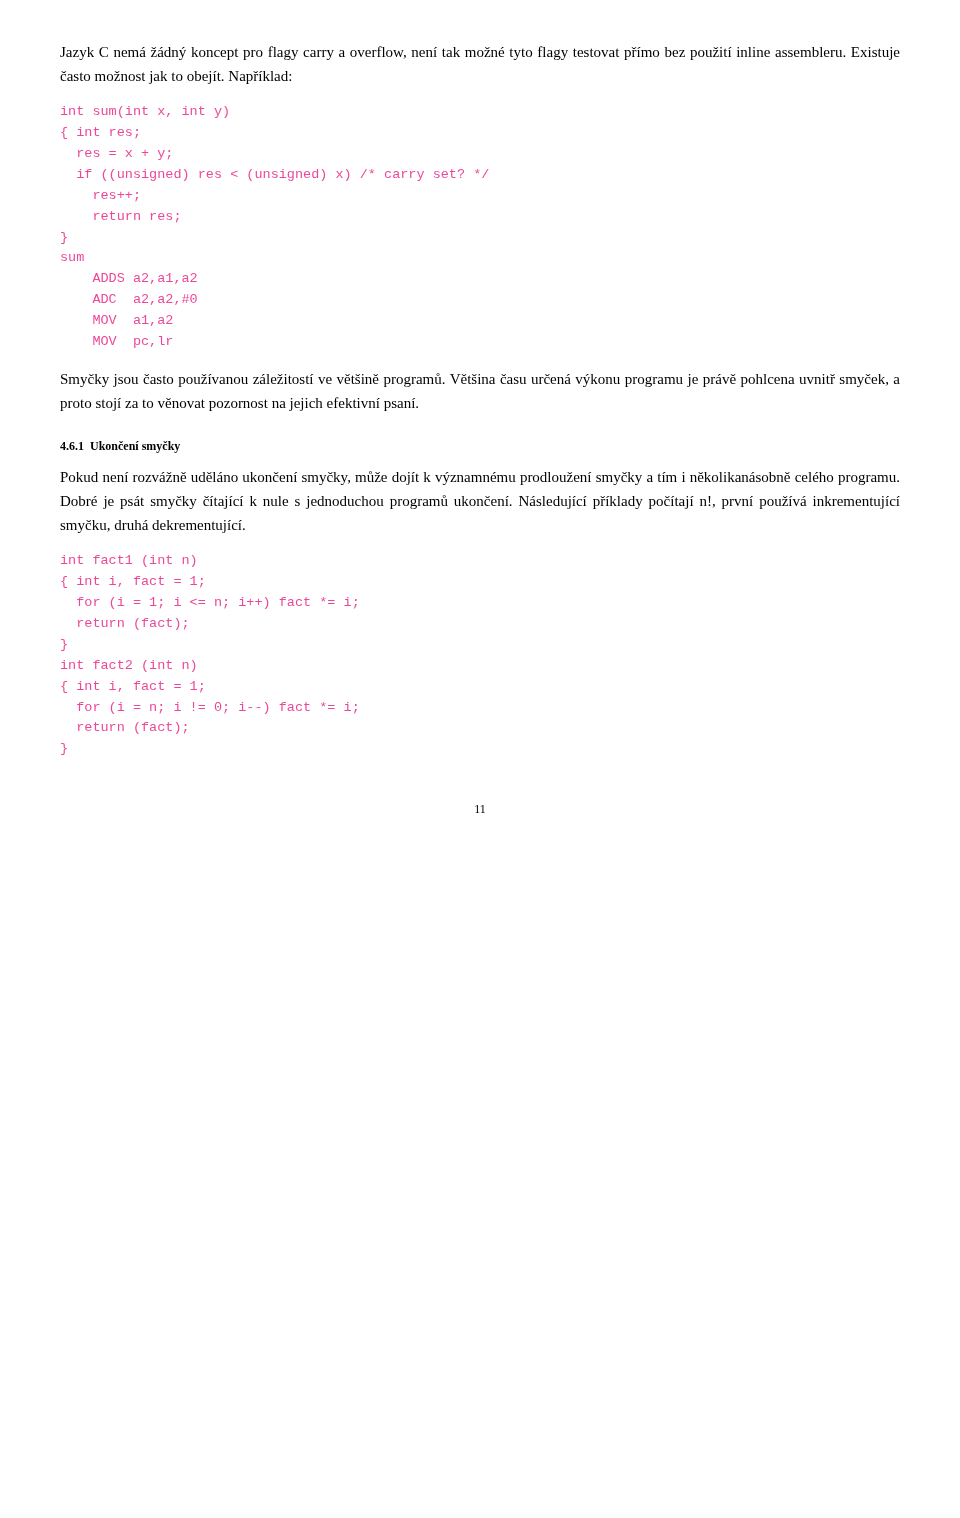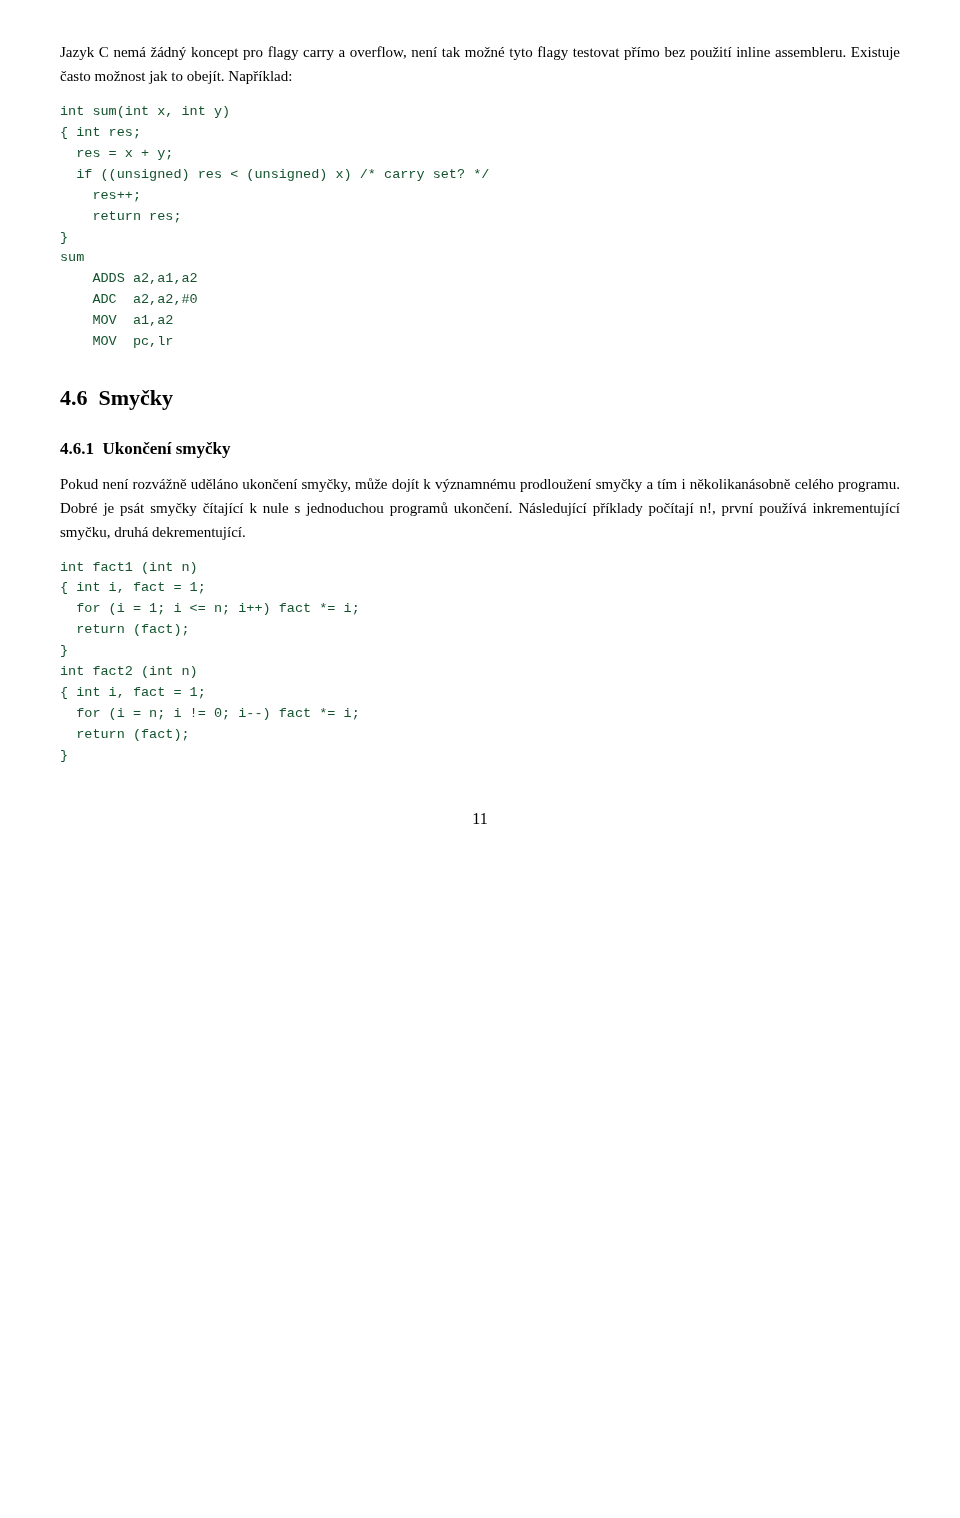--- a/index.html
+++ b/index.html
@@ -29,41 +29,41 @@
       text-align: justify;
       line-height: 1.6;
     }
 
     .code-block {
       font-family: "Courier New", Courier, monospace;
       font-size: 13.5px;
       line-height: 1.55;
       margin: 14px 0 14px 0;
       white-space: pre;
-      color: #14532d;
+      color: #ec4899;
     }
 
     .section-heading {
       font-size: 22px;
       font-weight: bold;
       margin: 28px 0 10px 0;
       font-family: "Times New Roman", Times, serif;
     }
 
     .subsection-heading {
-      font-size: 17px;
+      font-size: 12px;
       font-weight: bold;
       margin: 22px 0 10px 0;
       font-family: "Times New Roman", Times, serif;
     }
 
     .page-number {
       text-align: center;
       margin-top: 40px;
-      font-size: 16px;
+      font-size: 12px;
     }
   </style>
 </head>
 <body>
 
 <div class="page-content">
 
   <p>Jazyk C nemá žádný koncept pro flagy carry a overflow, není tak možné tyto flagy testovat přímo bez použití inline assembleru. Existuje často možnost jak to obejít. Například:</p>
 
   <div class="code-block">int sum(int x, int y)
@@ -72,24 +72,22 @@
   if ((unsigned) res &lt; (unsigned) x) /* carry set? */
     res++;
     return res;
 }
 sum
     ADDS a2,a1,a2
     ADC  a2,a2,#0
     MOV  a1,a2
     MOV  pc,lr</div>
 
-  <div class="section-heading">
-    <span>4.6</span>&nbsp;&nbsp;<span>Smyčky</span>
-  </div>
 
+  <p>Smyčky jsou často používanou záležitostí ve většině programů. Většina času určená výkonu programu je právě pohlcena uvnitř smyček, a proto stojí za to věnovat pozornost na jejich efektivní psaní.</p>
 
   <div class="subsection-heading">
     <span>4.6.1</span>&nbsp;&nbsp;<span>Ukončení smyčky</span>
   </div>
 
   <p>Pokud není rozvážně uděláno ukončení smyčky, může dojít k významnému prodloužení smyčky a tím i několikanásobně celého programu. Dobré je psát smyčky čítající k nule s jednoduchou programů ukončení. Následující příklady počítají n!, první používá inkrementující smyčku, druhá dekrementující.</p>
 
   <div class="code-block">int fact1 (int n)
 { int i, fact = 1;
   for (i = 1; i &lt;= n; i++) fact *= i;

